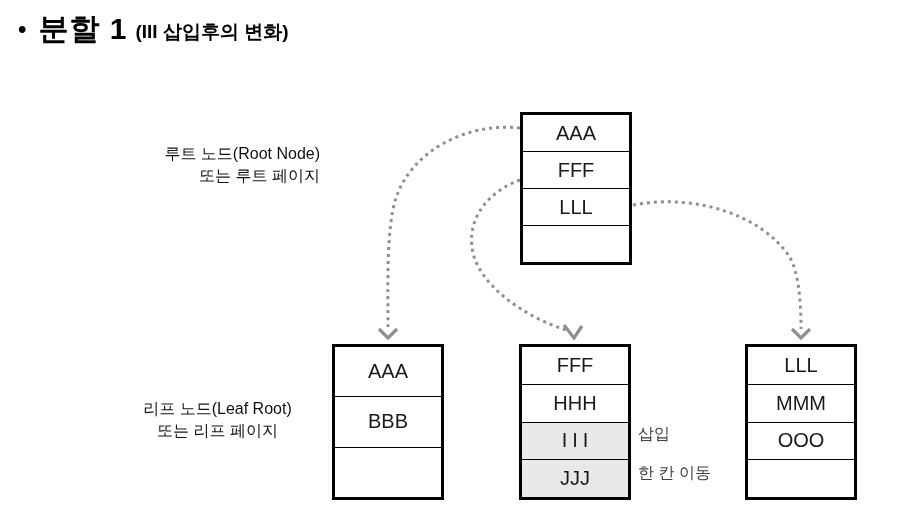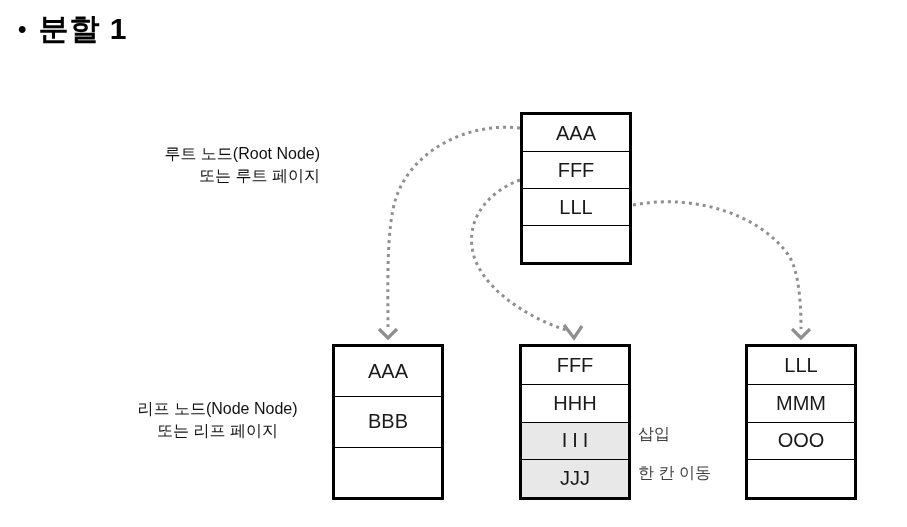--- a/index.html
+++ b/index.html
@@ -113,20 +113,21 @@
   }
 </style>
 </head>
 <body>
 
 <div class="canvas">
 
   <div class="title">
     <span class="bullet">•</span>
     <span class="main">분할 1</span>
+    <span class="sub">(III 삽입후의 변화)</span>
   </div>
 
   <svg class="arrows" viewBox="0 0 907 527">
     <g>
       <path class="arrow-path" d="M 520 128 C 468 122, 412 150, 396 198 C 386 228, 388 288, 388 328"></path>
       <polyline class="arrow-head" points="379,329 388,338 397,329"></polyline>
     </g>
     <g>
       <path class="arrow-path" d="M 520 180 C 490 191, 468 216, 472 247 C 476 283, 522 316, 566 330"></path>
       <polyline class="arrow-head" points="564,325 574,338 582,326"></polyline>
@@ -163,20 +164,20 @@
   </div>
 
   <div class="node" id="leaf-right">
     <div class="cell">LLL</div>
     <div class="cell">MMM</div>
     <div class="cell">OOO</div>
     <div class="cell"></div>
   </div>
 
   <div class="side-label" id="leaf-label">
-    <div>리프 노드(Node Node)</div>
+    <div>리프 노드(Leaf Root)</div>
     <div>또는 리프 페이지</div>
   </div>
 
   <div class="cell-annotation" id="annotation-insert">삽입</div>
   <div class="cell-annotation" id="annotation-move">한 칸 이동</div>
 
 </div>
 
 </body></html>

